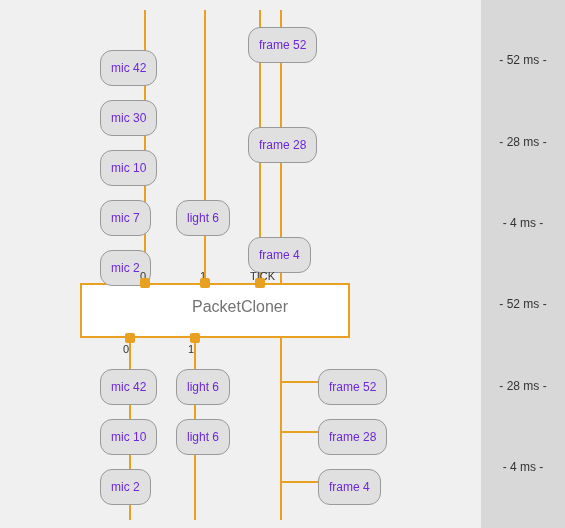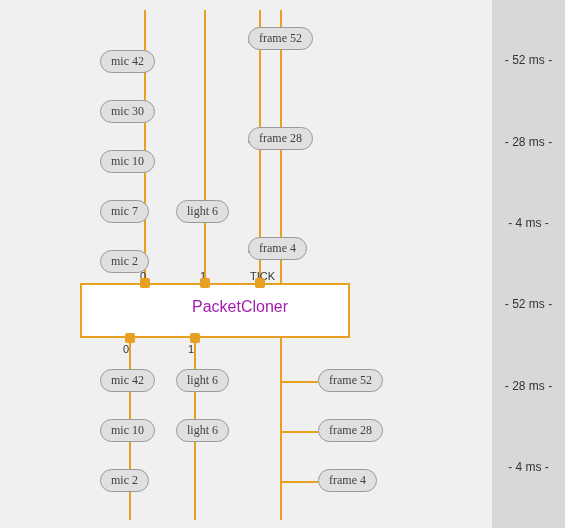--- a/index.html
+++ b/index.html
@@ -17,61 +17,60 @@
       width: 565px;
       height: 528px;
       position: relative;
     }
     .diagram-area {
       flex: 1;
       position: relative;
       padding: 10px 0;
     }
     .right-panel {
-      width: 73px;
+      width: 84px;
       background: #d8d8d8;
       display: flex;
       flex-direction: column;
       justify-content: space-around;
       align-items: center;
       padding: 20px 0;
       font-size: 12px;
       color: #333;
     }
     .ms-label {
       text-align: center;
       line-height: 1.4;
     }
 
     
     .node {
       position: absolute;
       background: #e0e0e0;
       border: 1.5px solid #999;
       border-radius: 12px;
-      padding: 3px 10px;
+      padding: 10px 10px;
       font-size: 12px;
-      color: #404040;
+      color: #6d28d9;
       white-space: nowrap;
       z-index: 10;
-      font-family: Liberation Serif, serif;
     }
 
     
     .packet-cloner {
       position: absolute;
       border: 2px solid #e8a020;
       background: #fff;
       z-index: 5;
     }
     .packet-cloner-label {
       position: absolute;
       font-size: 16px;
       font-weight: normal;
-      color: #a21caf;
+      color: #737373;
       text-align: center;
       z-index: 10;
     }
 
     
     svg.lines {
       position: absolute;
       top: 0;
       left: 0;
       width: 100%;

